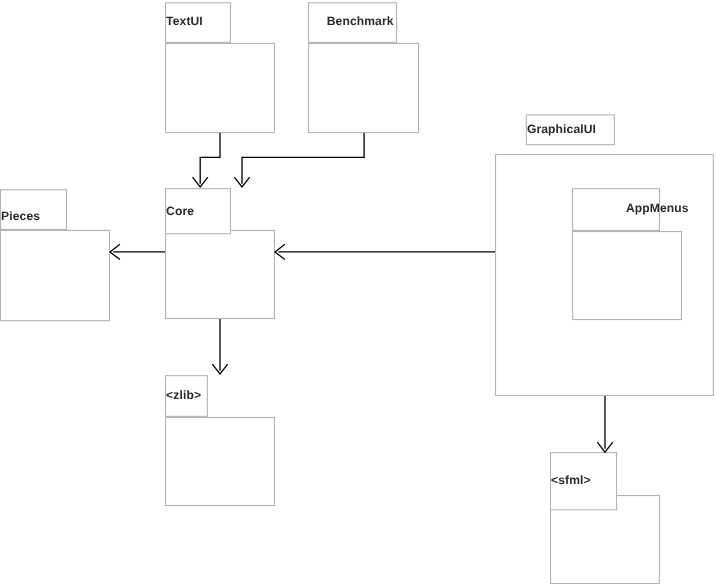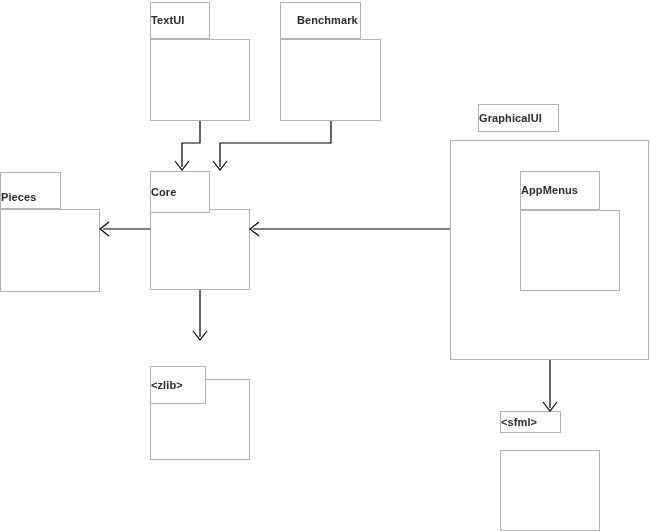--- a/index.html
+++ b/index.html
@@ -95,44 +95,44 @@
       </div>
       <div class="pkg pkg-container" style="left: 0px; top: 0px; z-index: 1;">
         <div class="pkg-body" style="left: 450px; top: 140px; width: 199px; height: 220px; border-color: rgb(179, 179, 179);"></div>
         <div class="pkg-tab" style="left: 466px; top: 104px; width: 81px; height: 28px; border-color: rgb(179, 179, 179); margin-left: 12px;">
           <span class="pkg-tab-label" style="color: rgb(43, 43, 43);">GraphicalUI</span>
         </div>
       </div>
       <div class="pkg" style="left: 0px; top: 0px; z-index: 3;">
         <div class="pkg-body" style="left: 520px; top: 210px; width: 100px; height: 81px; border-color: rgb(179, 179, 179);"></div>
         <div class="pkg-tab" style="left: 520px; top: 171px; width: 80px; height: 39px; border-color: rgb(179, 179, 179);">
-          <span class="pkg-tab-label" style="color: rgb(43, 43, 43);">AppMenus</span>
+          <span class="pkg-tab-label" style="color: rgb(43, 43, 43); margin-left: 48px;">AppMenus</span>
         </div>
       </div>
       <div class="pkg" style="left: 0px; top: 0px; z-index: 3;">
         <div class="pkg-body" style="left: 0px; top: 209px; width: 100px; height: 83px; border-color: rgb(179, 179, 179);"></div>
         <div class="pkg-tab" style="left: 0px; top: 172px; width: 61px; height: 37px; border-color: rgb(179, 179, 179);">
           <span class="pkg-tab-label" style="color: rgb(43, 43, 43); margin-top: 13px;">Pieces</span>
         </div>
       </div>
       <div class="pkg" style="left: 0px; top: 0px; z-index: 3;">
         <div class="pkg-body" style="left: 150px; top: 209px; width: 100px; height: 81px; border-color: rgb(179, 179, 179);"></div>
         <div class="pkg-tab" style="left: 150px; top: 171px; width: 60px; height: 42px; border-color: rgb(179, 179, 179);">
           <span class="pkg-tab-label" style="color: rgb(43, 43, 43);">Core</span>
         </div>
       </div>
       <div class="pkg" style="left: 0px; top: 0px; z-index: 3;">
         <div class="pkg-body" style="left: 150px; top: 379px; width: 100px; height: 81px; border-color: rgb(179, 179, 179);"></div>
-        <div class="pkg-tab" style="left: 150px; top: 341px; width: 56px; height: 38px; border-color: rgb(179, 179, 179); margin-top: 25px;">
+        <div class="pkg-tab" style="left: 150px; top: 341px; width: 39px; height: 38px; border-color: rgb(179, 179, 179);">
           <span class="pkg-tab-label" style="color: rgb(43, 43, 43);">&lt;zlib&gt;</span>
         </div>
       </div>
       <div class="pkg" style="left: 0px; top: 0px; z-index: 3;">
         <div class="pkg-body" style="left: 500px; top: 450px; width: 100px; height: 81px; border-color: rgb(179, 179, 179);"></div>
-        <div class="pkg-tab" style="left: 500px; top: 411px; width: 61px; height: 22px; border-color: rgb(179, 179, 179);">
+        <div class="pkg-tab" style="left: 500px; top: 411px; width: 61px; height: 53px; border-color: rgb(179, 179, 179);">
           <span class="pkg-tab-label" style="color: rgb(43, 43, 43);">&lt;sfml&gt;</span>
         </div>
       </div>
     </div>
   <svg class="edges" id="edges-layer" viewBox="0 0 651 531" preserveAspectRatio="none">
       <g>
         <polyline points="200,121 200,143 182,143 182,167" stroke="#000000"></polyline>
         <polyline points="175,161 182,170 189,161" class="head" stroke="#000000"></polyline>
       </g>
       <g>

